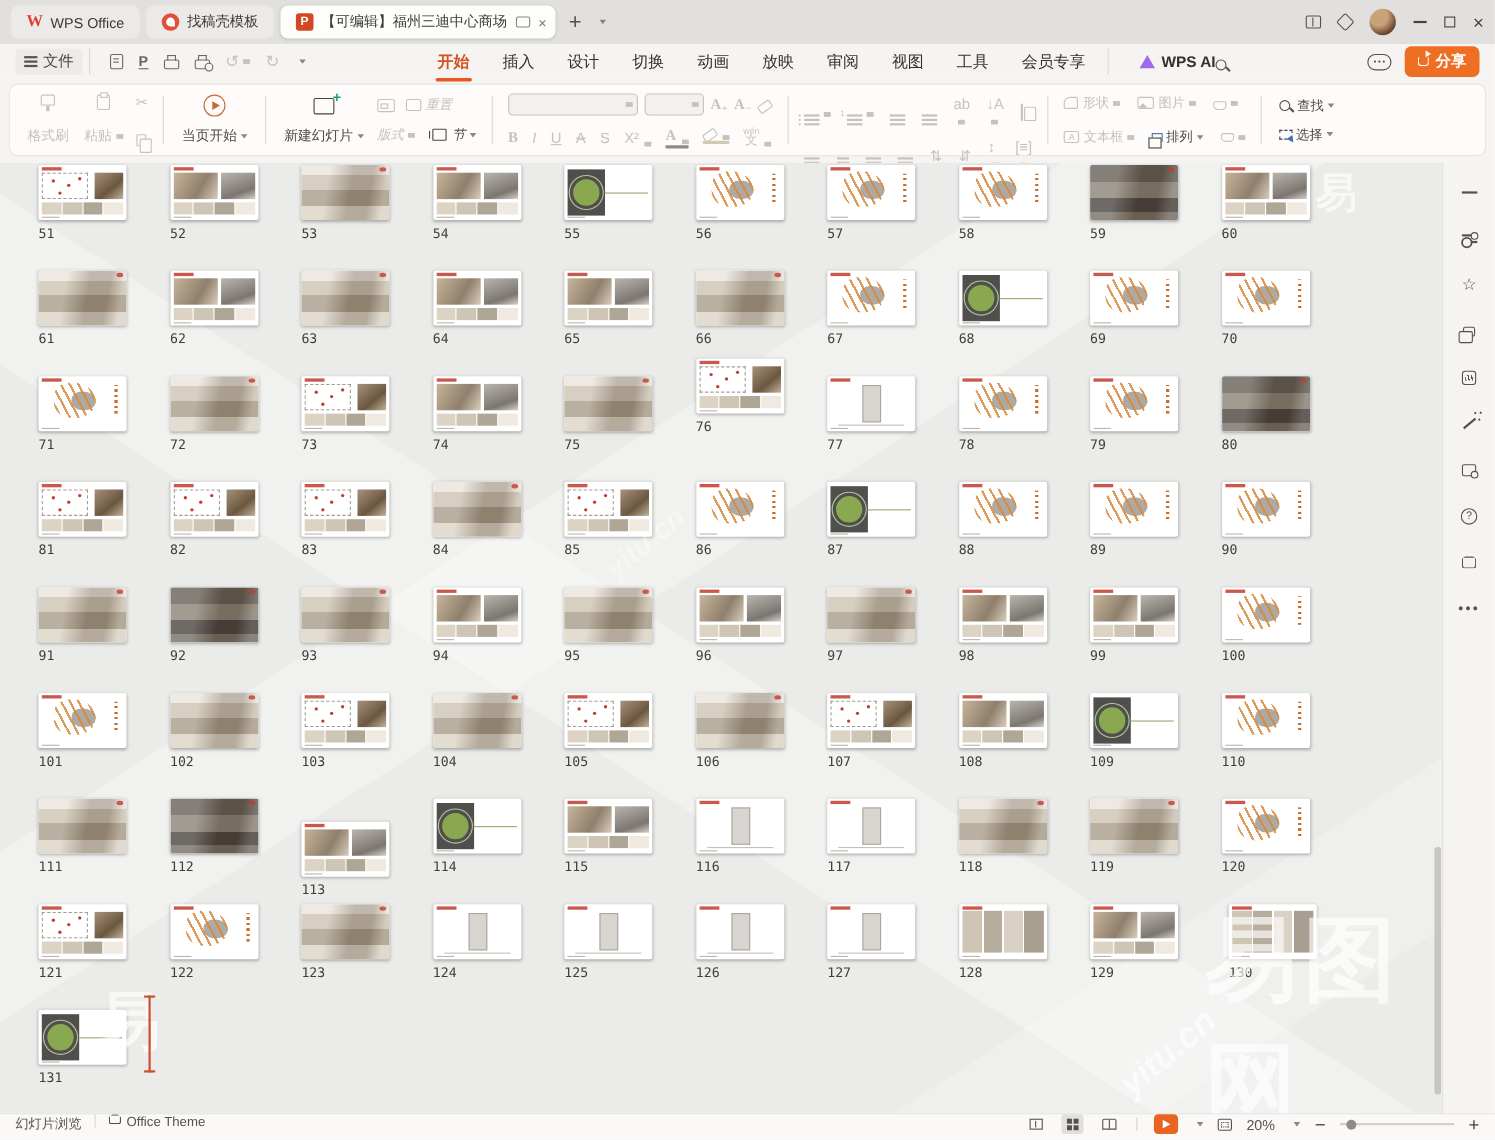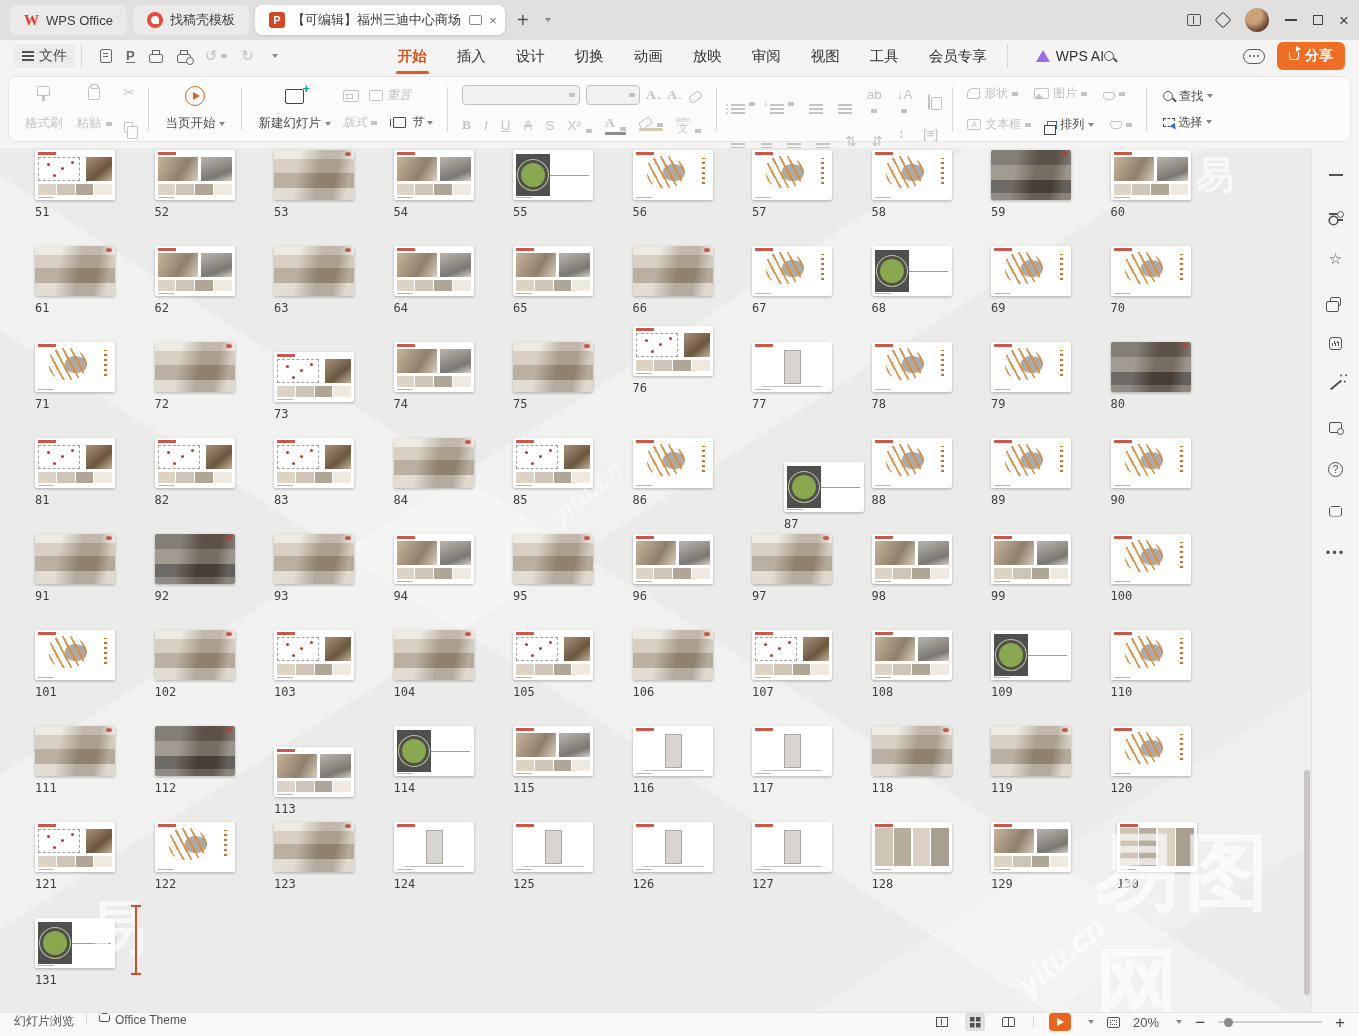--- a/index.html
+++ b/index.html
@@ -46,21 +46,21 @@
   .ic-doc2::after { content:''; position:absolute; left:2px; top:3px; width:5px; height:1.2px; background:currentColor; box-shadow:0 3px 0 currentColor; }
   .ic-pdf { font-size:13px; font-weight:bold; border-bottom:1.5px solid currentColor; line-height:12px; }
   .ic-print { width:14px; height:9px; border:1.5px solid currentColor; border-radius:2px; position:relative; margin-top:5px; }
   .ic-print::before { content:''; position:absolute; top:-5px; left:2.5px; width:6px; height:3.5px; border:1.5px solid currentColor; border-bottom:none; }
   .ic-lens { position:relative; }
   .ic-lens::after { content:''; position:absolute; right:-4px; bottom:-3px; width:6px; height:6px; border:1.4px solid currentColor; border-radius:50%; background:#f6f4f3; }
   .ribbon-tabs { display:flex; align-items:center; gap:26px; margin-left:118px; font-size:14.5px; color:#33302d; }
   .rtab { padding:4px 2px; position:relative; }
   .rtab.active { color:#cf5420; font-weight:bold; }
   .rtab.active::after { content:''; position:absolute; left:0; right:0; bottom:-4px; height:3px; background:#e8571f; border-radius:2px; }
-  .ai-cluster { display:flex; align-items:center; margin-left:22px; }
+  .ai-cluster { display:flex; align-items:flex-end; margin-left:22px;font-weight:bold; }
   .ai-logo { width:0; height:0; border-left:7px solid transparent; border-right:7px solid transparent; border-bottom:12px solid #a06ae8; filter:hue-rotate(0); }
   .ai-text { font-size:14px; color:#33302d; }
   .ic-search { width:10px; height:10px; border:1.6px solid #55524e; border-radius:50%; position:relative; display:inline-block; }
   .ic-search::after { content:''; position:absolute; width:5px; height:1.6px; background:#55524e; transform:rotate(45deg); right:-4.5px; bottom:-1px; }
   .right-cluster { margin-left:auto; display:flex; align-items:center; gap:12px; }
   .ic-cloud { width:22px; height:15px; border:1.4px solid #55524e; border-radius:8px; display:flex; align-items:center; justify-content:center; gap:2px; }
   .ic-cloud i { width:2px; height:2px; border-radius:50%; background:#55524e; }
   .share-btn { background:#ee6e23; color:#fff; border-radius:6px; padding:5px 12px; display:flex; align-items:center; gap:6px; font-size:14px; font-weight:bold; }
   .ic-share { width:10px; height:8px; border:1.6px solid #fff; border-top:none; border-radius:0 0 3px 3px; position:relative; }
   .ic-share::after { content:''; position:absolute; right:-3px; top:-6px; border-left:5px solid #fff; border-top:3px solid transparent; border-bottom:3px solid transparent; }
@@ -714,21 +714,21 @@
             <div class="foot"></div>
           </div>
           <div class="num">71</div>
         </div>
         <div class="slide-cell" style="left: 154.5px; top: 194px;">
           <div class="thumb t-photo">
             <div class="ph"></div>
           </div>
           <div class="num">72</div>
         </div>
-        <div class="slide-cell" style="left: 274px; top: 204px;">
+        <div class="slide-cell" style="left: 274px; top: 194px;">
           <div class="thumb t-plan">
             <div class="red-t"></div>
             <div class="pl"></div>
             <div class="p-r"></div>
             <div class="sw">
               <i></i>
               <i></i>
               <i></i>
               <i></i>
             </div>
@@ -876,21 +876,21 @@
         <div class="slide-cell" style="left: 632.5px; top: 290px;">
           <div class="thumb t-diagram">
             <div class="red-t"></div>
             <div class="blob"></div>
             <div class="dg"></div>
             <div class="dg2"></div>
             <div class="foot"></div>
           </div>
           <div class="num">86</div>
         </div>
-        <div class="slide-cell" style="left: 784px; top: 290px; margin-top: 24px;">
+        <div class="slide-cell" style="left: 752px; top: 290px;">
           <div class="thumb t-divider">
             <div class="dv-sq">
               <i class="dv-c"></i>
             </div>
             <div class="dv-ln"></div>
             <div class="foot"></div>
           </div>
           <div class="num">87</div>
         </div>
         <div class="slide-cell" style="left: 871.5px; top: 290px;">

